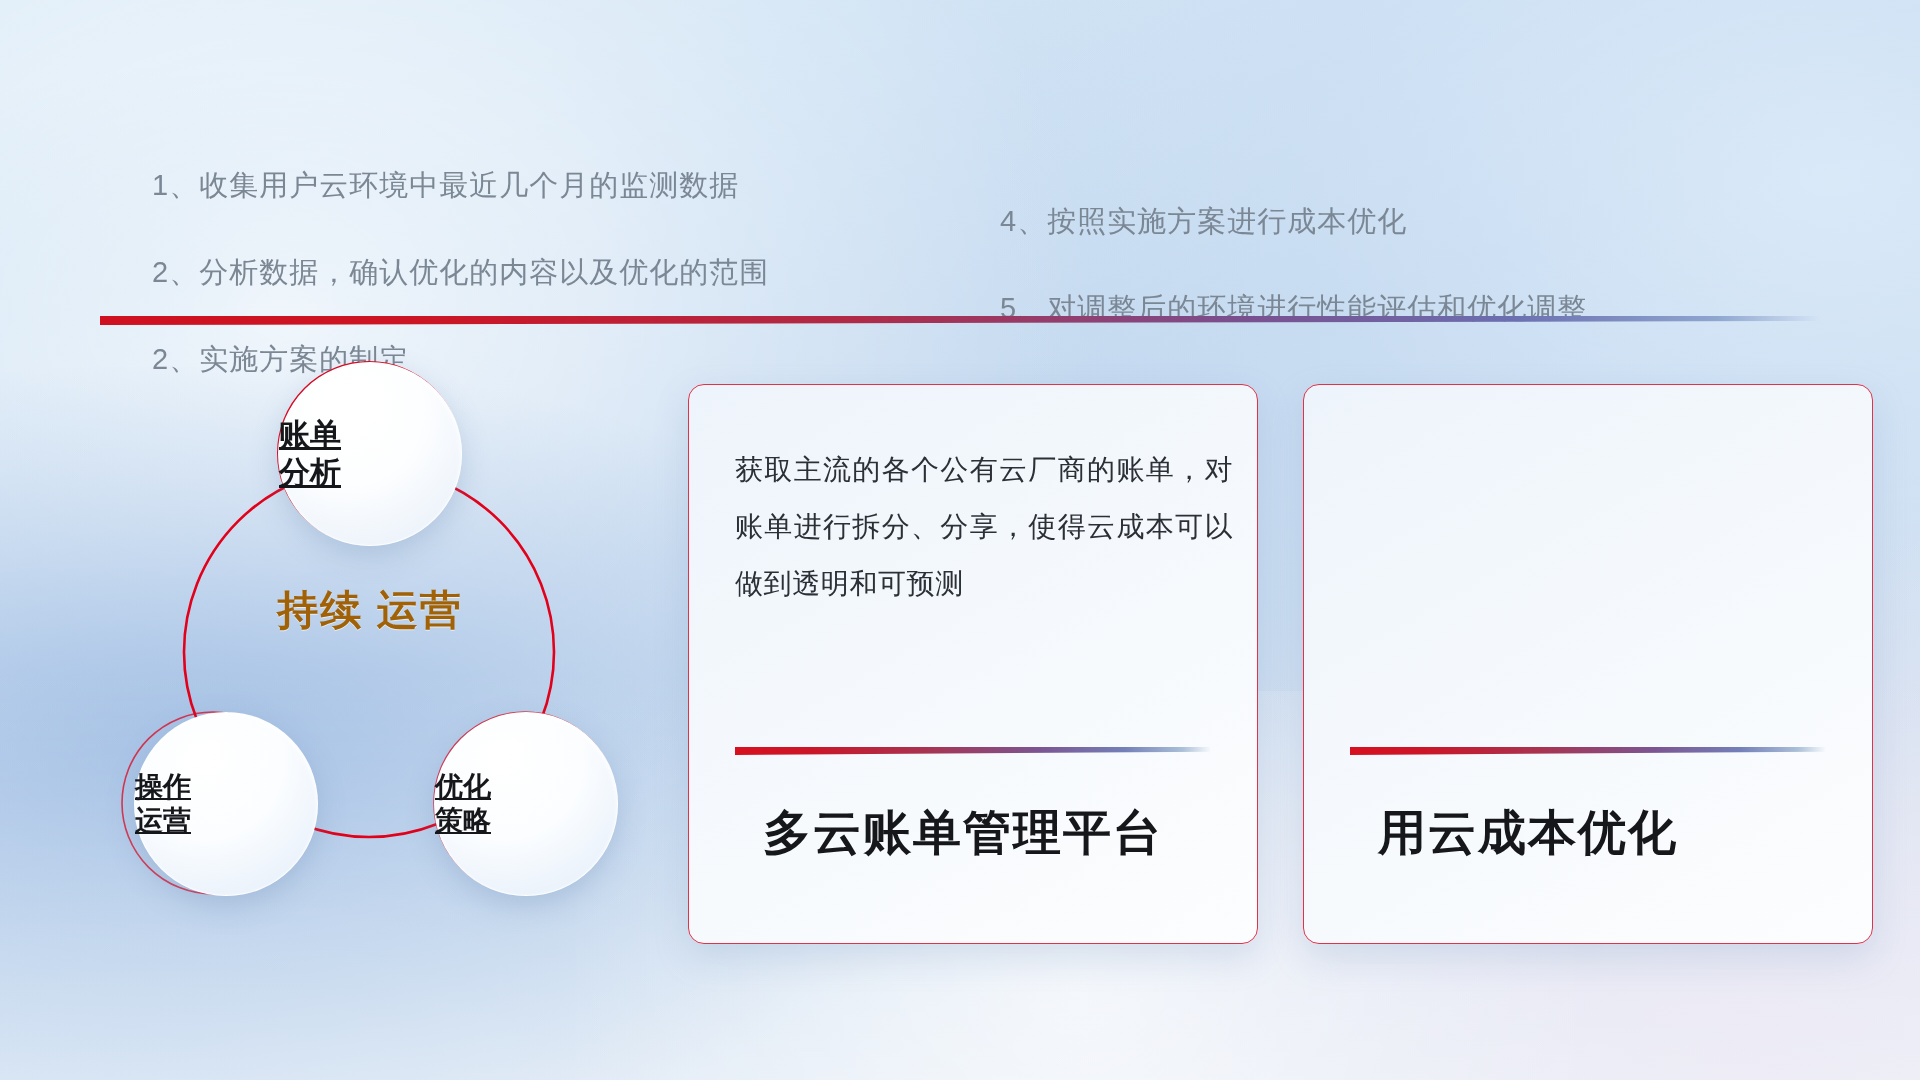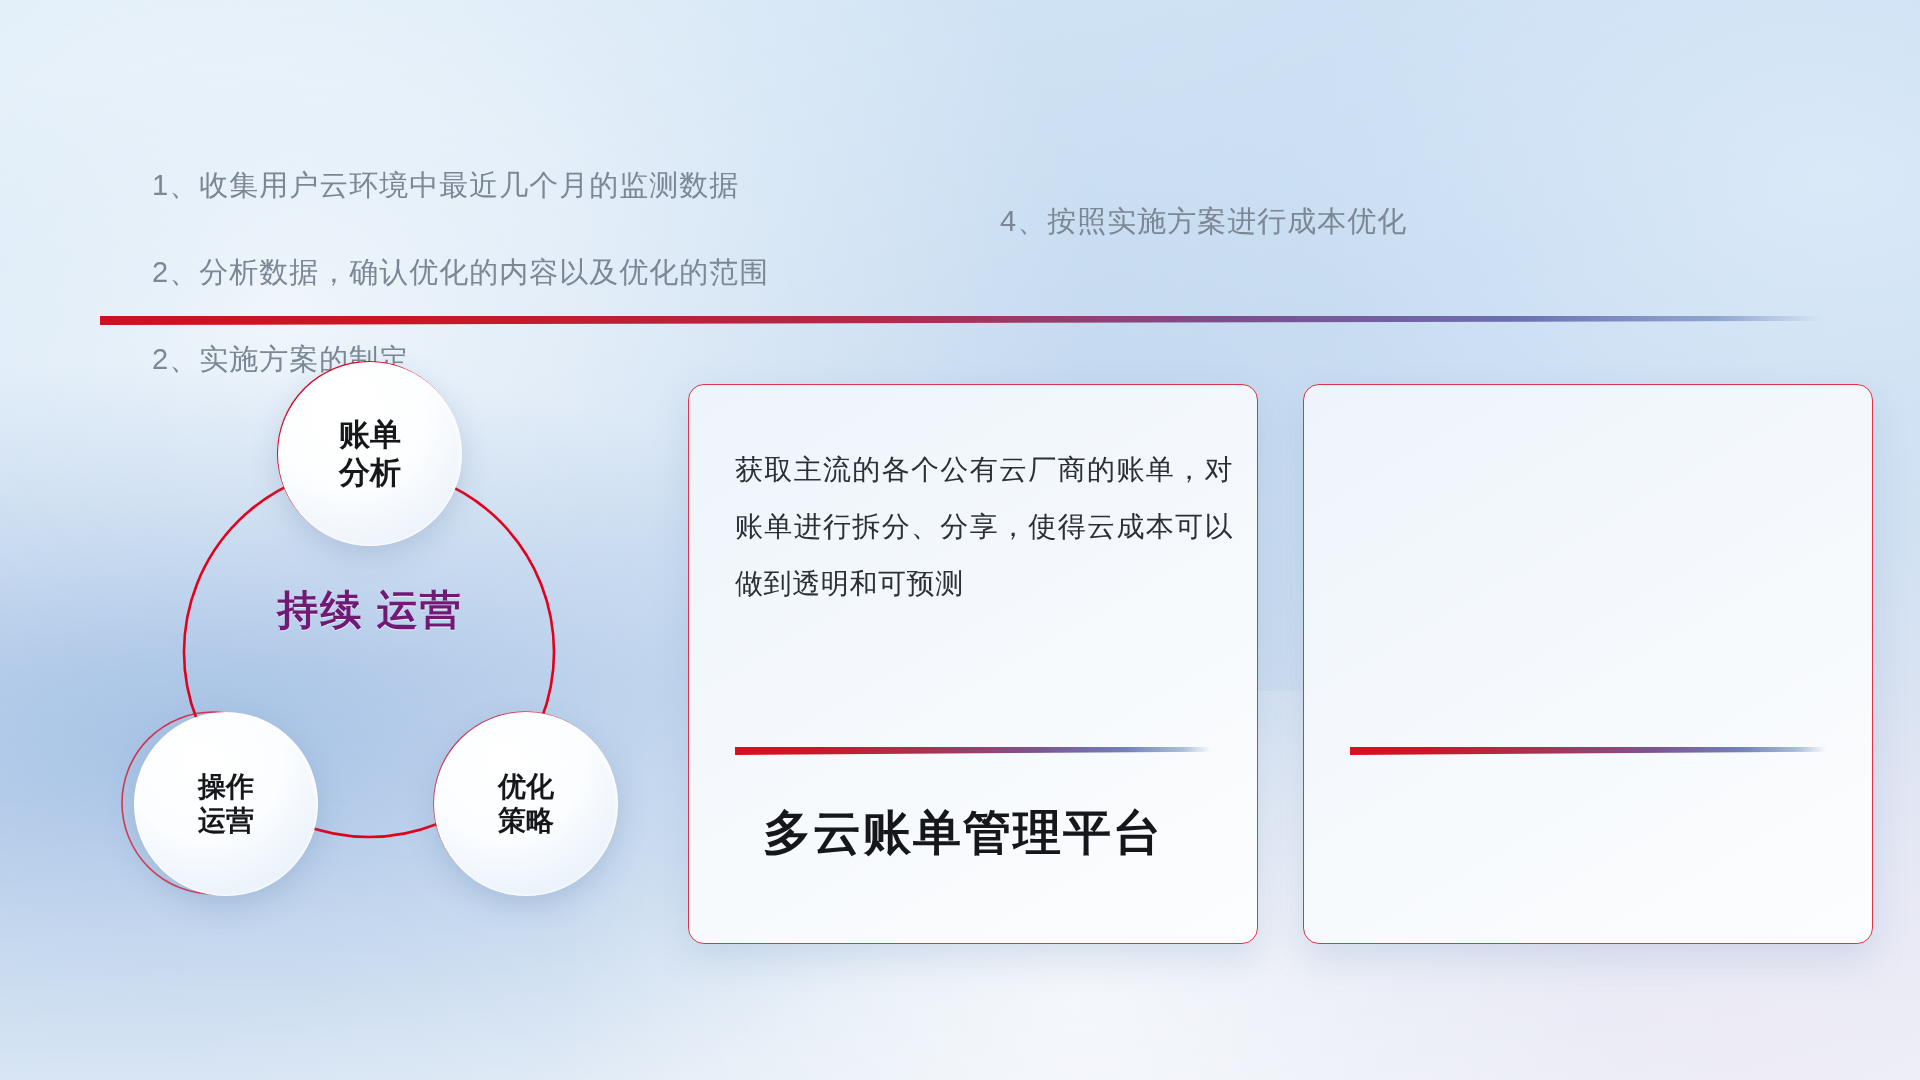--- a/index.html
+++ b/index.html
@@ -39,35 +39,36 @@
     width:100%;height:100%;
     background:linear-gradient(to right,#cf1020 0%,#cc1524 18%,#b02a47 44%,#7a4f8e 66%,#6b6fb0 82%,#8fa6cf 94%,rgba(160,180,210,0) 100%);
     clip-path:polygon(0 0,100% 0,100% 55%,0 100%);
   }
 
   
   #diagram{position:absolute;left:100px;top:352px;width:540px;height:580px;}
   #diagram svg{position:absolute;inset:0;overflow:visible;}
   .bub{
     position:absolute;border-radius:50%;
-    display:flex;flex-direction:column;align-items:center;justify-content:center;
+    display:flex;flex-direction:column;align-items:flex-start;justify-content:center;
     color:#15171a;font-weight:700;line-height:1.22;text-align:center;
     box-shadow:0 10px 28px rgba(110,140,180,.30),inset 0 2px 5px rgba(255,255,255,.95);
     border:1px solid rgba(255,255,255,.85);
+    text-decoration:underline;
   }
   #bubTop{left:178px;top:10px;width:182px;height:182px;font-size:31px;
     background:radial-gradient(circle at 38% 26%,#ffffff 0%,#fdfeff 42%,#eef4fb 78%,#e3edf8 100%);}
   #bubLeft{left:34px;top:360px;width:182px;height:182px;font-size:28px;
     background:radial-gradient(circle at 38% 26%,#ffffff 0%,#fbfdff 45%,#eaf2fb 80%,#dfe9f7 100%);}
   #bubRight{left:334px;top:360px;width:182px;height:182px;font-size:28px;
     background:radial-gradient(circle at 38% 26%,#ffffff 0%,#fbfdff 45%,#eaf2fb 80%,#dfe9f7 100%);}
   .bub span{display:block;}
   #centerLabel{
     position:absolute;left:0;right:0;top:232px;text-align:center;
-    color:#701a75;font-weight:900;font-size:41px;line-height:1.28;letter-spacing:2px;
+    color:#a16207;font-weight:900;font-size:41px;line-height:1.28;letter-spacing:2px;
     text-shadow:0 1px 0 rgba(255,255,255,.6);
   }
 
   
   .card{
     position:absolute;top:384px;width:570px;height:560px;border-radius:16px;
     border:1.6px solid #e0334a;
     background:linear-gradient(150deg,#eef4fb 0%,#f2f7fc 30%,#f7fafd 62%,#fcfdfe 100%);
     box-shadow:0 14px 34px rgba(120,150,190,.22);
     box-sizing:border-box;padding:56px 24px 0 46px;
@@ -103,20 +104,21 @@
 </div>
 
 <div class="steps" id="stepsLeft">
   <div class="row">1、收集用户云环境中最近几个月的监测数据</div>
   <div class="row">2、分析数据，确认优化的内容以及优化的范围</div>
   <div class="row">2、实施方案的制定</div>
 </div>
 
 <div class="steps" id="stepsRight">
   <div class="row">4、按照实施方案进行成本优化</div>
+  <div class="row">5、对调整后的环境进行性能评估和优化调整</div>
 </div>
 
 <div id="rule">
   <div class="inner"></div>
 </div>
 
 <div id="diagram">
   <svg viewBox="0 0 540 580" width="540" height="580">
     <circle cx="269" cy="300" r="185" fill="none" stroke="#e2001a" stroke-width="2.6"></circle>
     <circle cx="269" cy="101" r="91" fill="none" stroke="#e2001a" stroke-width="2"></circle>
@@ -149,13 +151,14 @@
 </div>
 
 <div class="card" id="card1">
   <div class="body">获取主流的各个公有云厂商的账单，对账单进行拆分、分享，使得云成本可以做到透明和可预测</div>
   <div class="div"></div>
   <div class="title">多云账单管理平台</div>
 </div>
 
 <div class="card" id="card2">
   <div class="div"></div>
+  <div class="title">用云成本优化</div>
 </div>
 
 </body></html>

